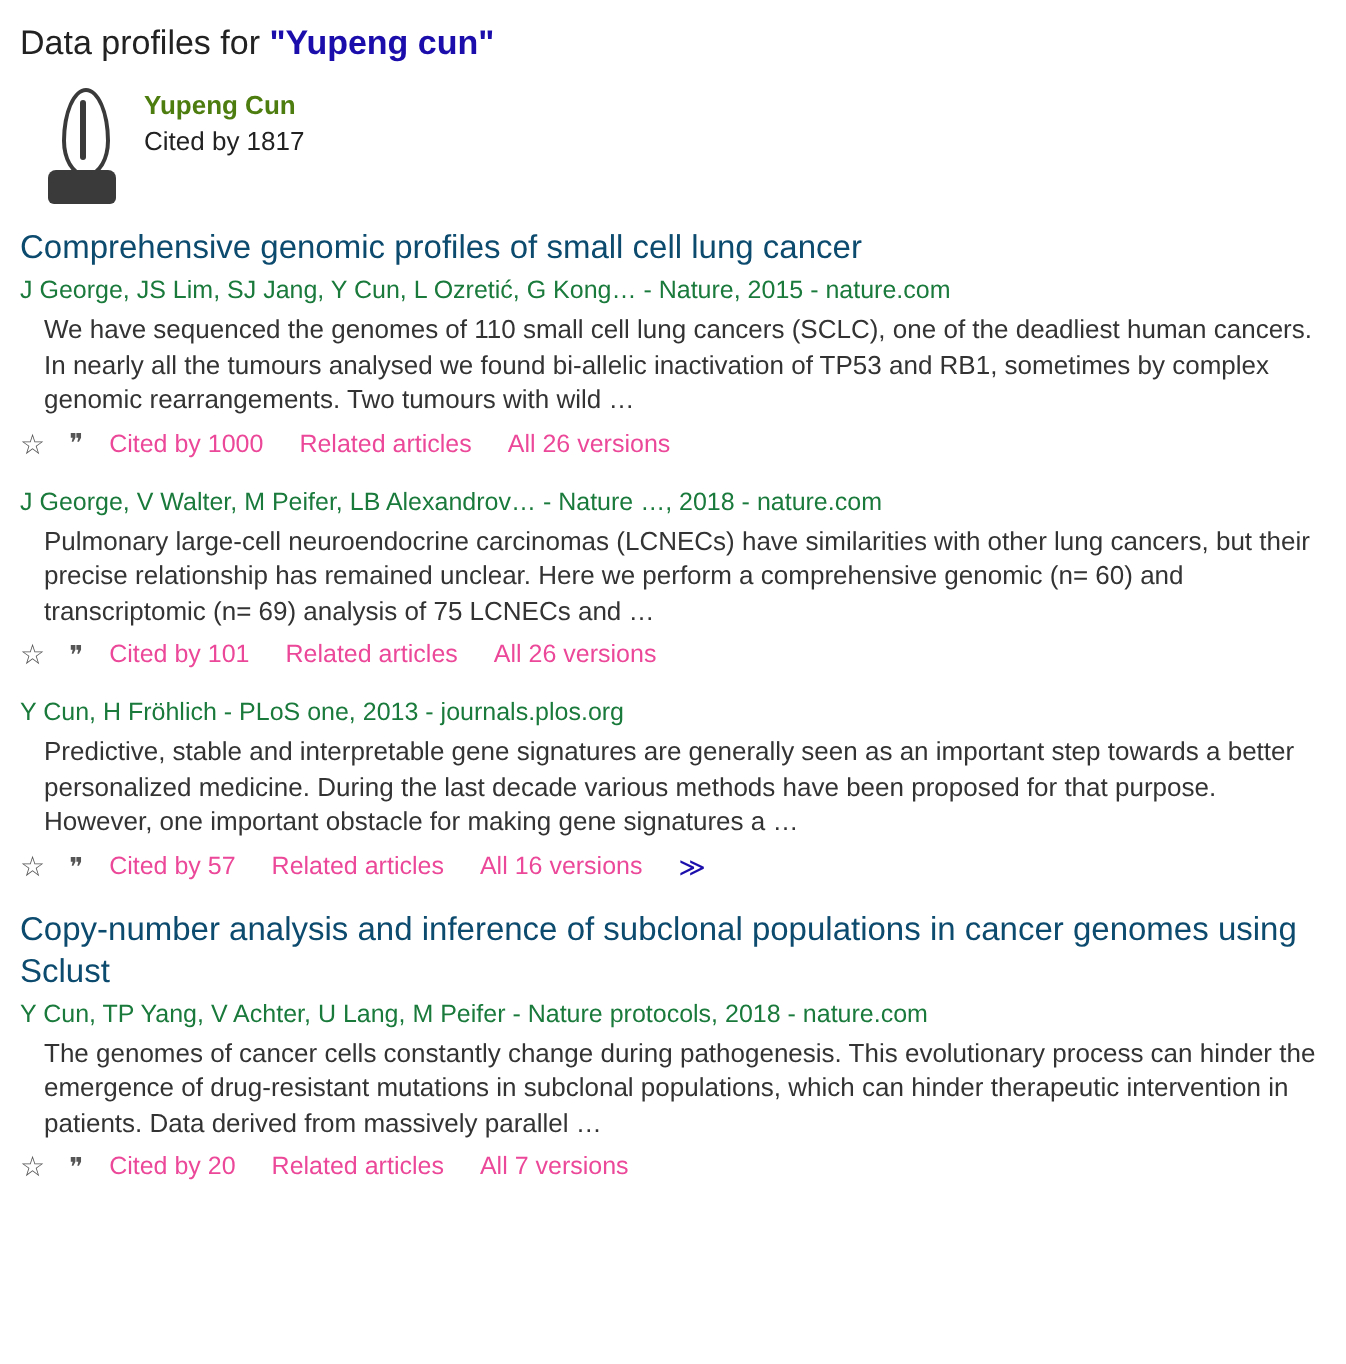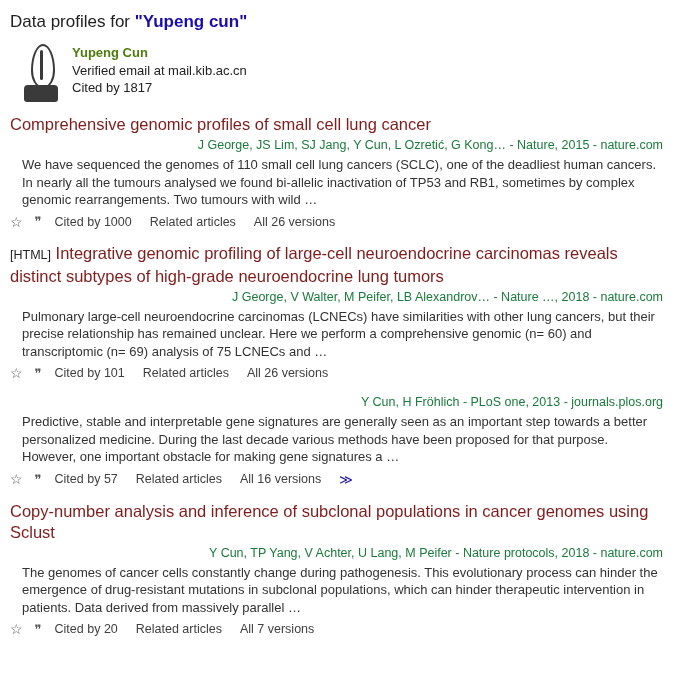--- a/index.html
+++ b/index.html
@@ -105,29 +105,28 @@
     margin: 0 0 2px 0;
     font-weight: normal;
     cursor: pointer;
   }
   .result-title .tag {
     color: #222222;
     font-size: 12.5px;
     vertical-align: baseline;
   }
   .result-title a {
-    color: #7f1d1d;
+    color: #0c4a6e;
     text-decoration: none;
   }
   .result-meta {
     font-size: 12.5px;
     line-height: 17px;
     color: #1a7a3c;
     margin: 1px 0 2px 0;
-    text-align: right;
   }
   .result-snippet {
     font-size: 13px;
     line-height: 17.5px;
     color: #333333;
     margin: 1px 0 3px 12px;
   }
   .result-actions {
     display: flex;
     align-items: center;
@@ -141,21 +140,21 @@
     margin-right: 12px;
     line-height: 1;
     cursor: pointer;
   }
   .act-icon.quote {
     font-size: 13px;
     margin-right: 14px;
     letter-spacing: -1px;
   }
   .act-link {
-    color: #404040;
+    color: #ec4899;
     text-decoration: none;
     margin-right: 18px;
     cursor: pointer;
   }
   .act-more {
     color: #1a0dab;
     font-size: 13px;
     letter-spacing: -1px;
     cursor: pointer;
   }
@@ -169,21 +168,20 @@
     <div class="profiles-title">
       <span>Data profiles for </span><span class="query">"Yupeng cun"</span>
     </div>
     <div class="profile-row">
       <div class="avatar">
         <div class="head"></div>
         <div class="body"></div>
       </div>
       <div class="profile-info">
         <a class="profile-name" href="#">Yupeng Cun</a>
-        <span class="profile-line">Verified email at mail.kib.ac.cn</span>
         <span class="profile-line">Cited by 1817</span>
       </div>
     </div>
   </div>
 
   <div class="results">
 
     <div class="result">
       <div class="result-title">
         <a href="#">Comprehensive genomic profiles of small cell lung cancer</a>
@@ -194,24 +192,20 @@
         <span class="act-icon">☆</span>
         <span class="act-icon quote">❞</span>
         <a class="act-link" href="#">Cited by 1000</a>
         <a class="act-link" href="#">Related articles</a>
         <a class="act-link" href="#">All 26 versions</a>
         <span class="act-more"></span>
       </div>
     </div>
 
     <div class="result">
-      <div class="result-title">
-        <span class="tag">[HTML]</span>
-        <a href="#">Integrative genomic profiling of large-cell neuroendocrine carcinomas reveals distinct subtypes of high-grade neuroendocrine lung tumors</a>
-      </div>
       <div class="result-meta">J George, V Walter, M Peifer, LB Alexandrov… - Nature …, 2018 - nature.com</div>
       <div class="result-snippet">Pulmonary large-cell neuroendocrine carcinomas (LCNECs) have similarities with other lung cancers, but their precise relationship has remained unclear. Here we perform a comprehensive genomic (n= 60) and transcriptomic (n= 69) analysis of 75 LCNECs and …</div>
       <div class="result-actions">
         <span class="act-icon">☆</span>
         <span class="act-icon quote">❞</span>
         <a class="act-link" href="#">Cited by 101</a>
         <a class="act-link" href="#">Related articles</a>
         <a class="act-link" href="#">All 26 versions</a>
         <span class="act-more"></span>
       </div>

